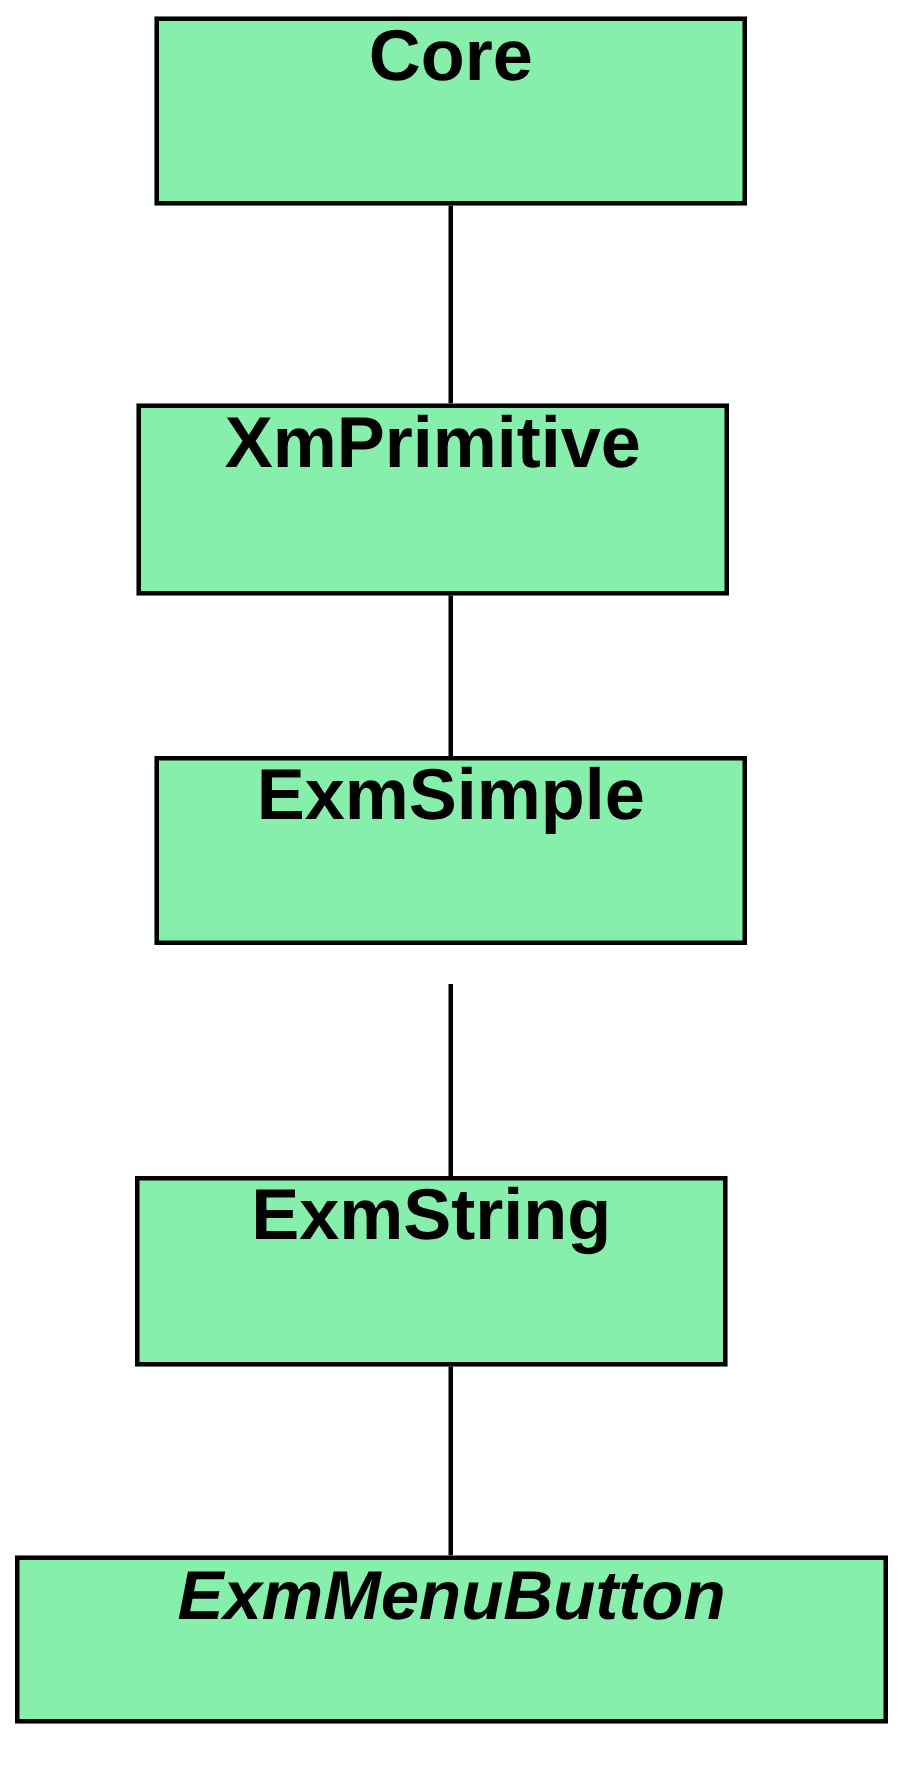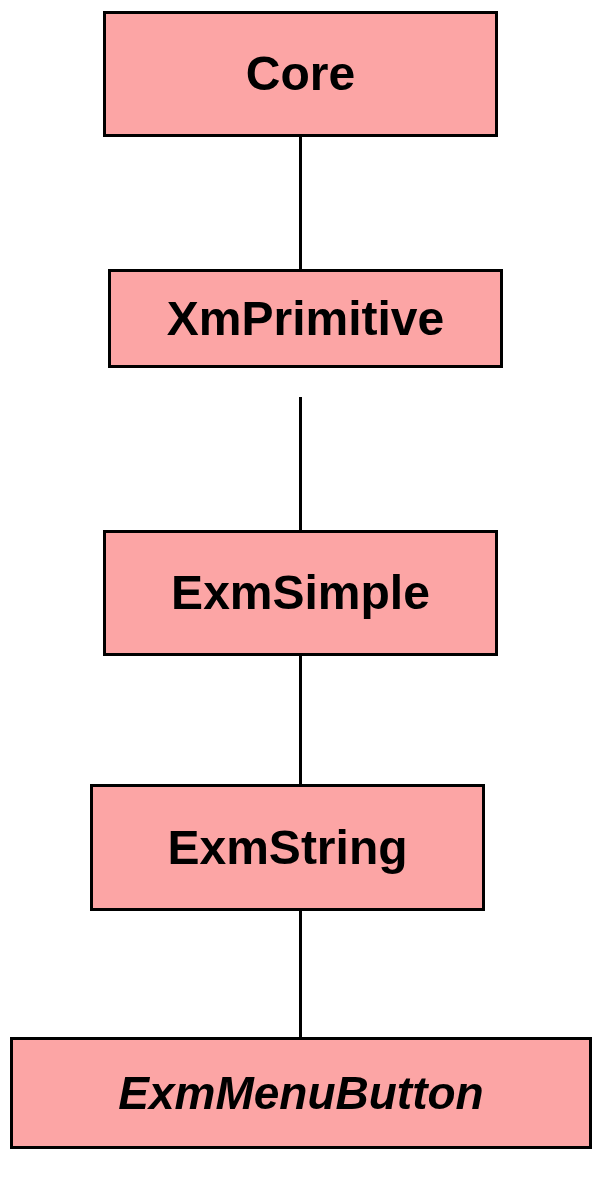--- a/index.html
+++ b/index.html
@@ -16,35 +16,35 @@
     position: relative;
     width: 603px;
     height: 1178px;
     background: #ffffff;
     overflow: hidden;
   }
   .class-box {
     position: absolute;
     box-sizing: border-box;
     border: 3px solid #000000;
-    background: #fca5a5;
+    background: #86efac;
     display: flex;
-    align-items: center;
+    align-items: flex-start;
     justify-content: center;
   }
   .class-box .label {
     font-weight: bold;
     color: #000000;
     font-size: 48px;
     line-height: 1;
     white-space: nowrap;
   }
   .box-core        { left: 103px; top: 11px;   width: 395px; height: 126px; }
-  .box-xmprimitive { left: 108px; top: 269px;  width: 395px; height: 99px; }
-  .box-exmsimple   { left: 103px; top: 530px;  width: 395px; height: 126px; }
+  .box-xmprimitive { left: 91px; top: 269px;  width: 395px; height: 128px; }
+  .box-exmsimple   { left: 103px; top: 504px;  width: 395px; height: 126px; }
   .box-exmstring   { left: 90px; top: 784px;  width: 395px; height: 127px; }
   .box-exmmenubutton { left: 10px; top: 1037px; width: 582px; height: 112px; font-style: italic; }
   .box-exmmenubutton .label { font-size: 46px; }
   .connector {
     position: absolute;
     left: 299px;
     width: 3px;
     background: #000000;
   }
   .conn-1 { top: 137px; height: 132px; }

